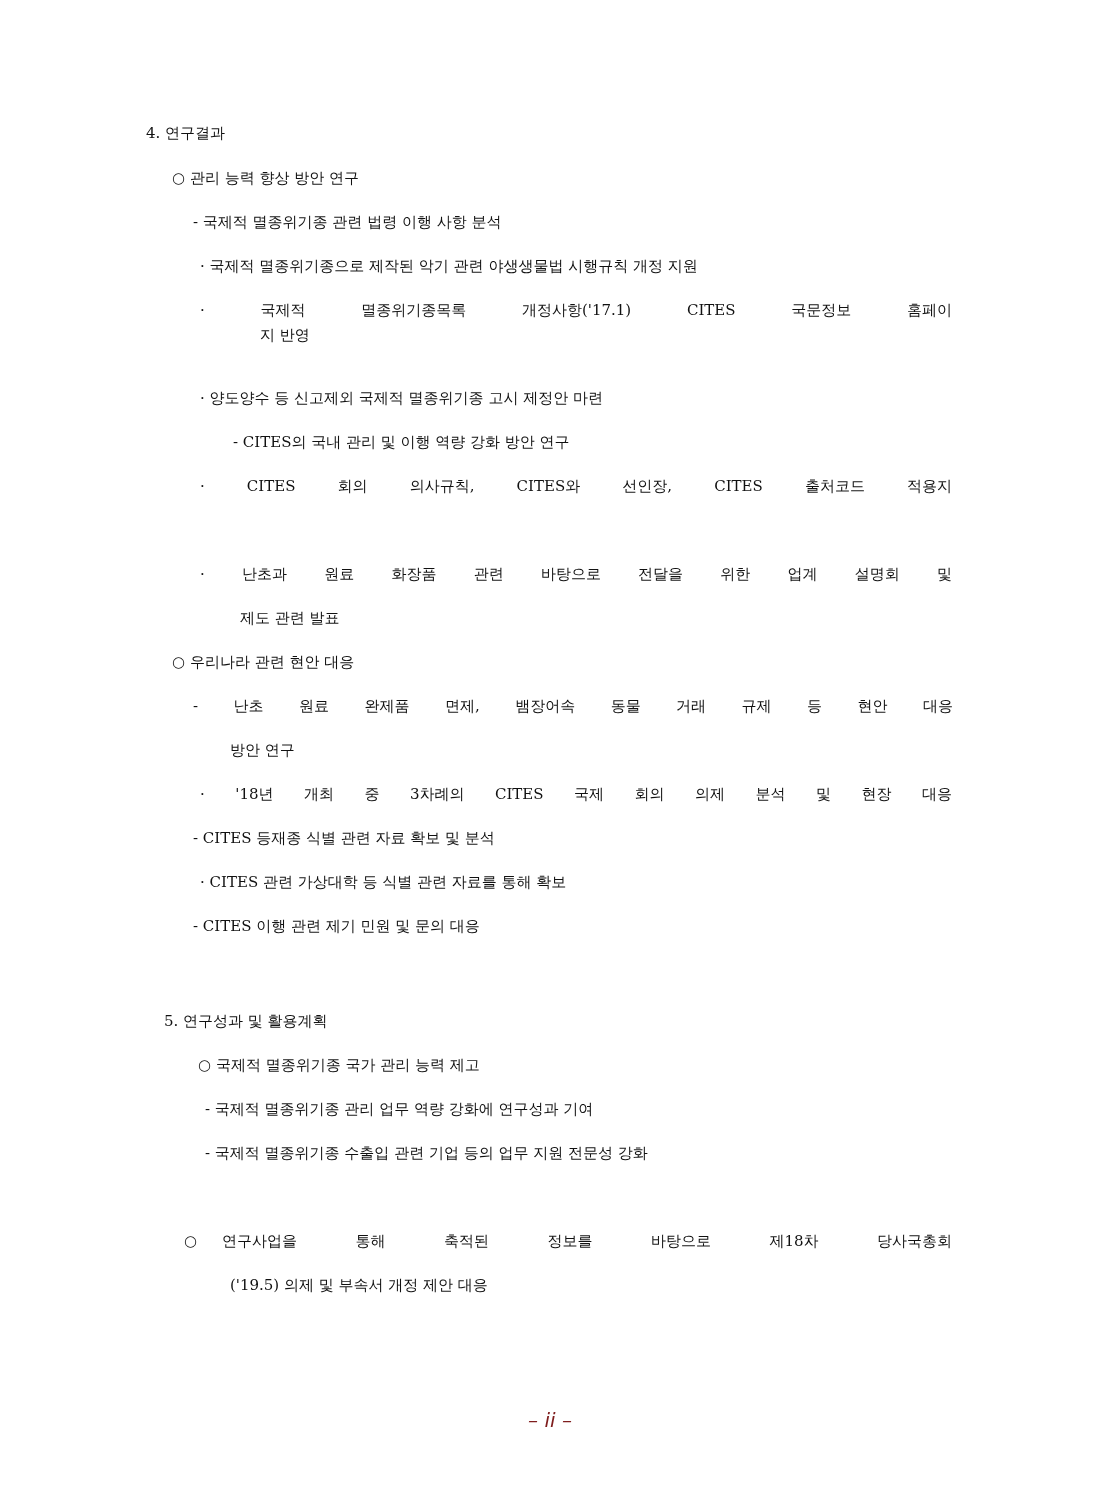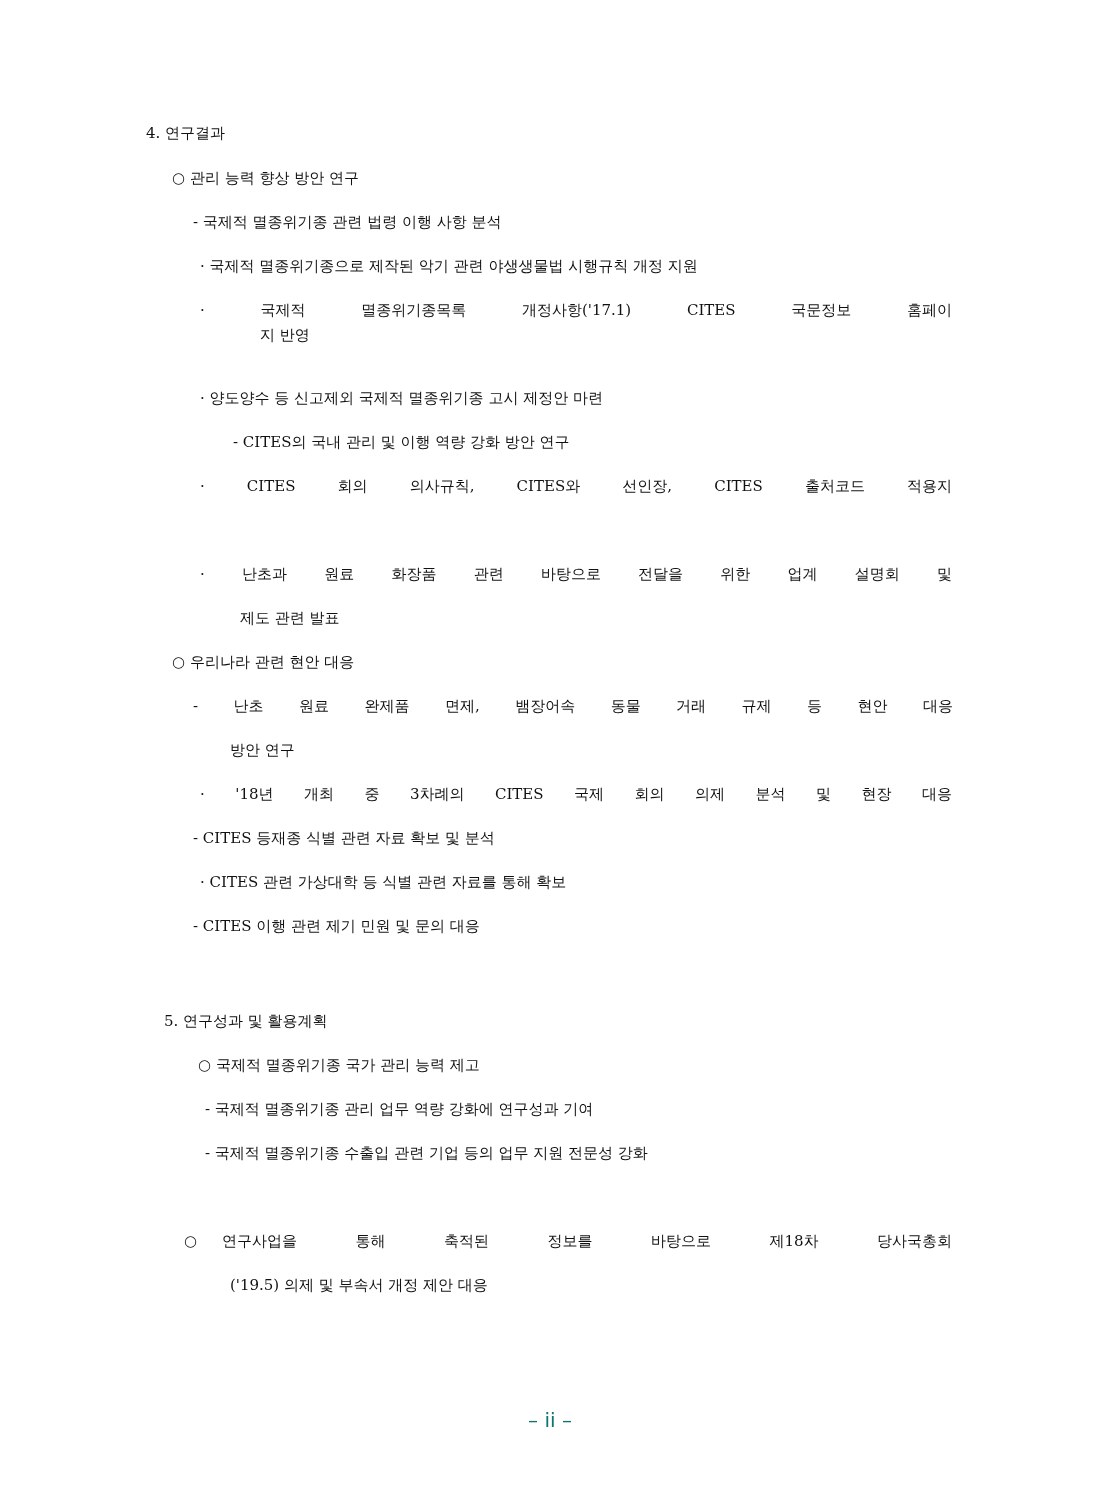--- a/index.html
+++ b/index.html
@@ -35,21 +35,22 @@
     }
     .footer {
       position: absolute;
       left: 0;
       width: 1100px;
       top: 1407px;
       text-align: center;
       font-family: "DejaVu Sans", "Liberation Sans", sans-serif;
       font-size: 20px;
       line-height: 26px;
-      color: #0f766e;
+      color: #7f1d1d;
+      font-style: italic;
     }
   </style>
 </head>
 <body>
 
 <div class="page">
 
   <div class="line" style="left:146px; top:118px;">4. 연구결과</div>
 
   <div class="line" style="left:172px; top:163px;">

